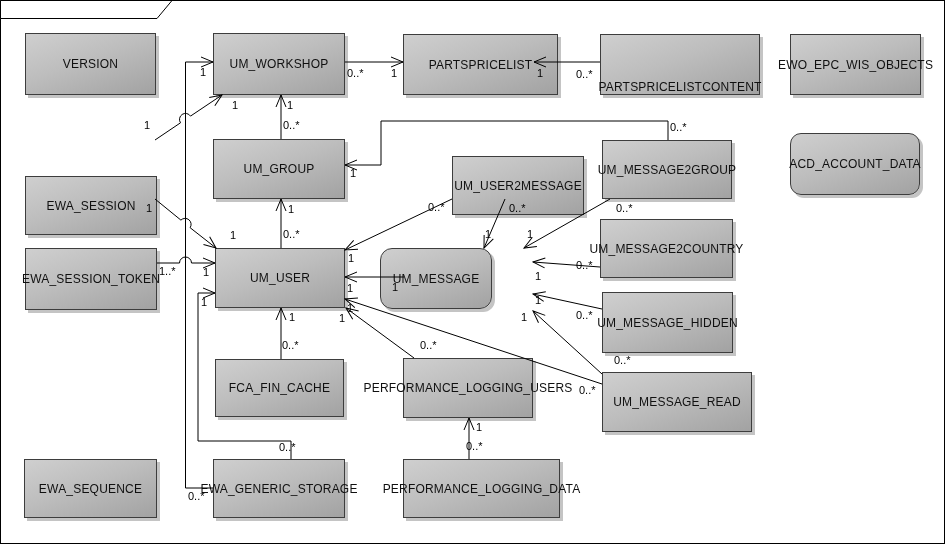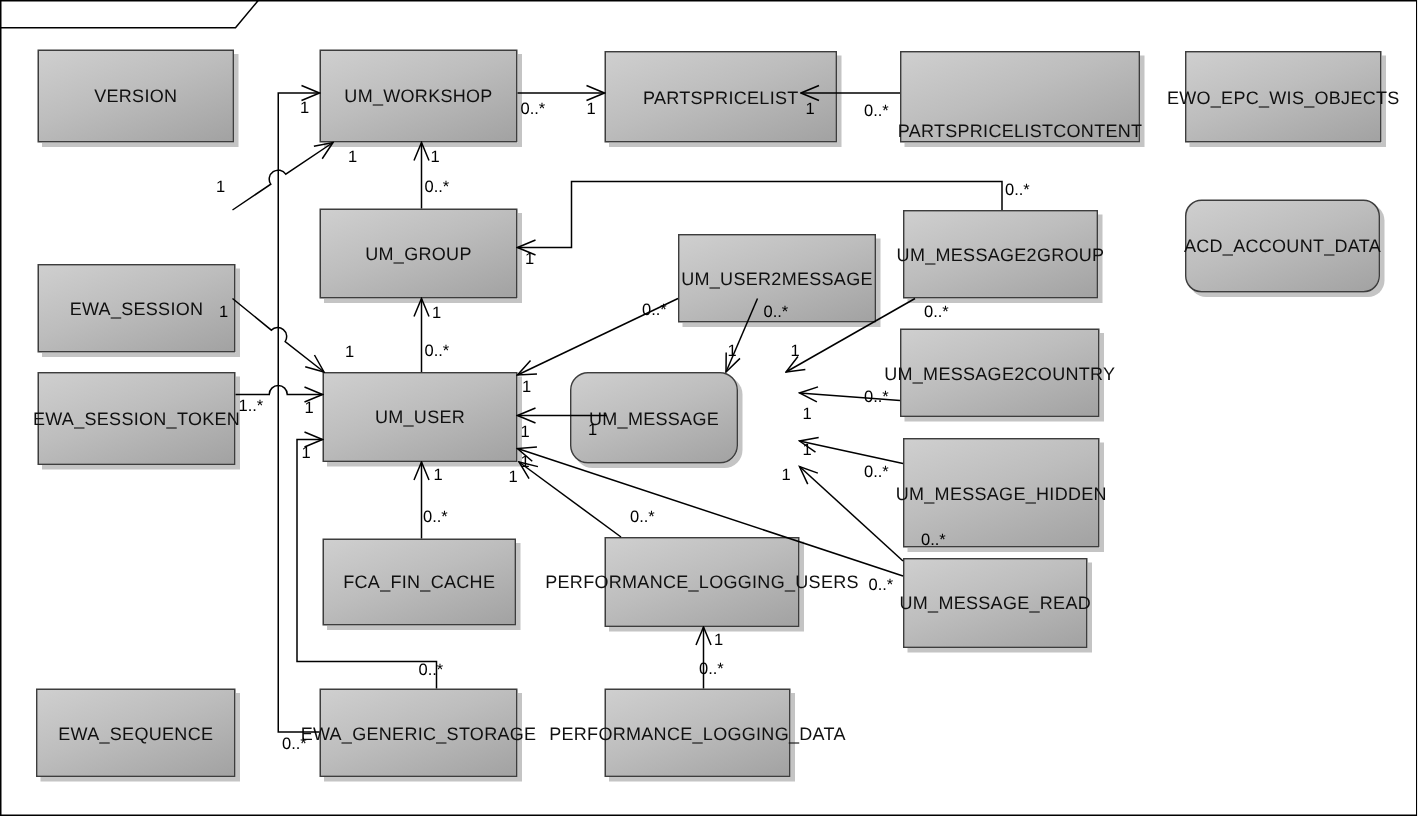--- a/index.html
+++ b/index.html
@@ -59,39 +59,39 @@
       </div>
       <div class="entity" style="left: 215px; top: 248px; width: 130px; height: 60px;">
         <span>UM_USER</span>
       </div>
       <div class="entity" style="left: 380px; top: 248px; width: 112px; height: 61px; border-radius: 12px;">
         <span>UM_MESSAGE</span>
       </div>
       <div class="entity" style="left: 600px; top: 219px; width: 133px; height: 59px;">
         <span>UM_MESSAGE2COUNTRY</span>
       </div>
-      <div class="entity" style="left: 602px; top: 292px; width: 131px; height: 73px;">
+      <div class="entity" style="left: 602px; top: 292px; width: 131px; height: 61px;">
         <span>UM_MESSAGE_HIDDEN</span>
       </div>
-      <div class="entity" style="left: 602px; top: 372px; width: 123px; height: 60px;">
+      <div class="entity" style="left: 602px; top: 372px; width: 150px; height: 60px;">
         <span>UM_MESSAGE_READ</span>
       </div>
       <div class="entity" style="left: 215px; top: 359px; width: 129px; height: 58px;">
         <span>FCA_FIN_CACHE</span>
       </div>
       <div class="entity" style="left: 403px; top: 358px; width: 130px; height: 60px;">
         <span>PERFORMANCE_LOGGING_USERS</span>
       </div>
       <div class="entity" style="left: 24px; top: 459px; width: 133px; height: 59px;">
         <span>EWA_SEQUENCE</span>
       </div>
       <div class="entity" style="left: 213px; top: 459px; width: 132px; height: 59px;">
         <span>EWA_GENERIC_STORAGE</span>
       </div>
-      <div class="entity" style="left: 403px; top: 459px; width: 124px; height: 59px;">
+      <div class="entity" style="left: 403px; top: 459px; width: 157px; height: 59px;">
         <span>PERFORMANCE_LOGGING_DATA</span>
       </div>
     </div>
 
   <svg class="layer" id="connector-svg" width="945" height="544" viewBox="0 0 945 544">
     <defs>
       <marker id="arr" viewBox="-1 -6 14 12" refX="12" refY="0" markerWidth="14" markerHeight="12" orient="auto" markerUnits="userSpaceOnUse">
         <path d="M0,5 L12,0 L0,-5" fill="none" stroke="#000" stroke-width="1"></path>
       </marker>
     </defs>

